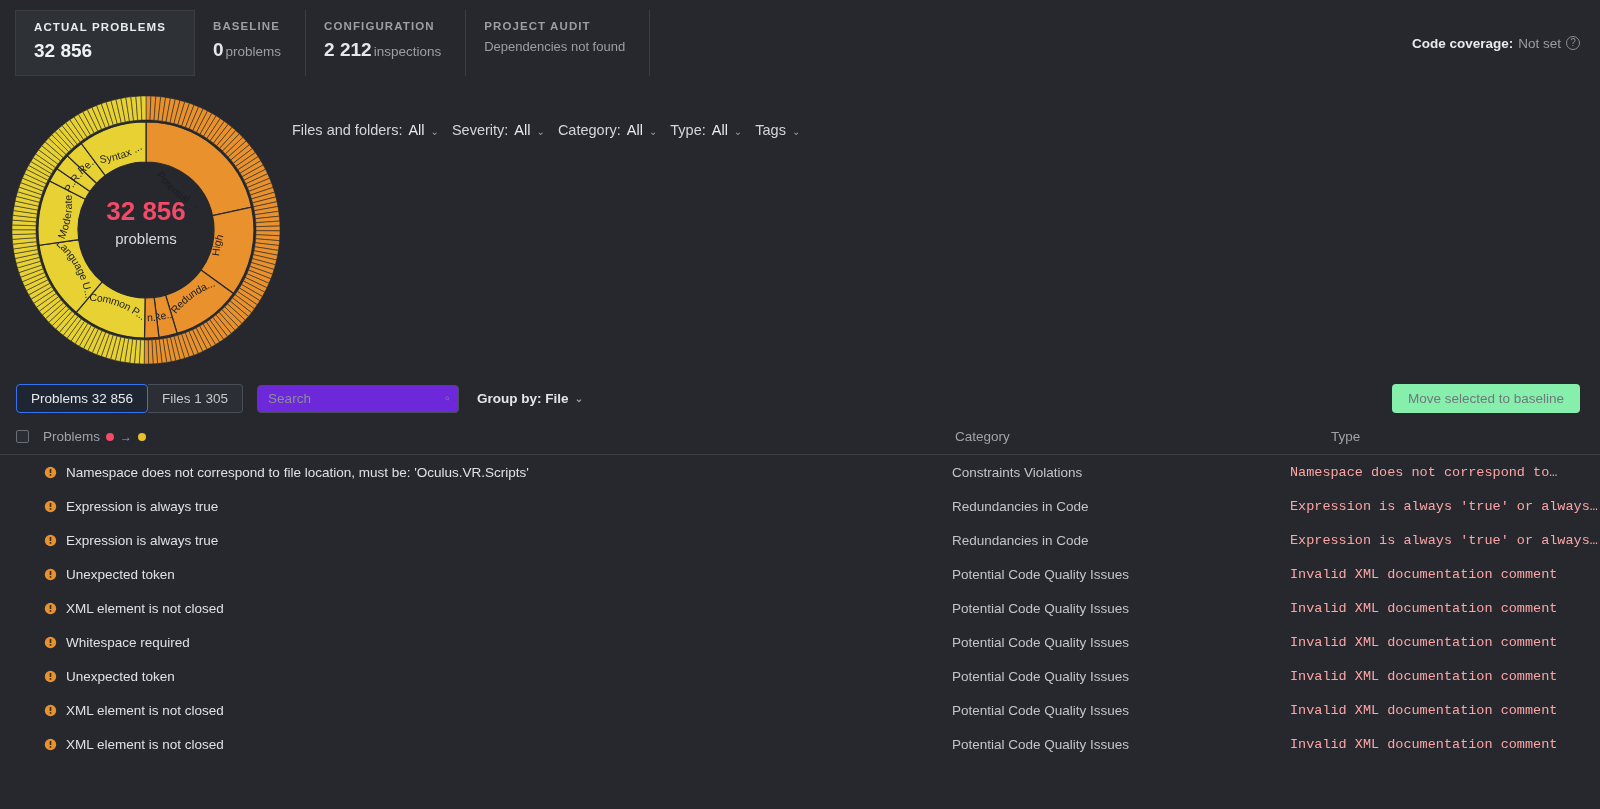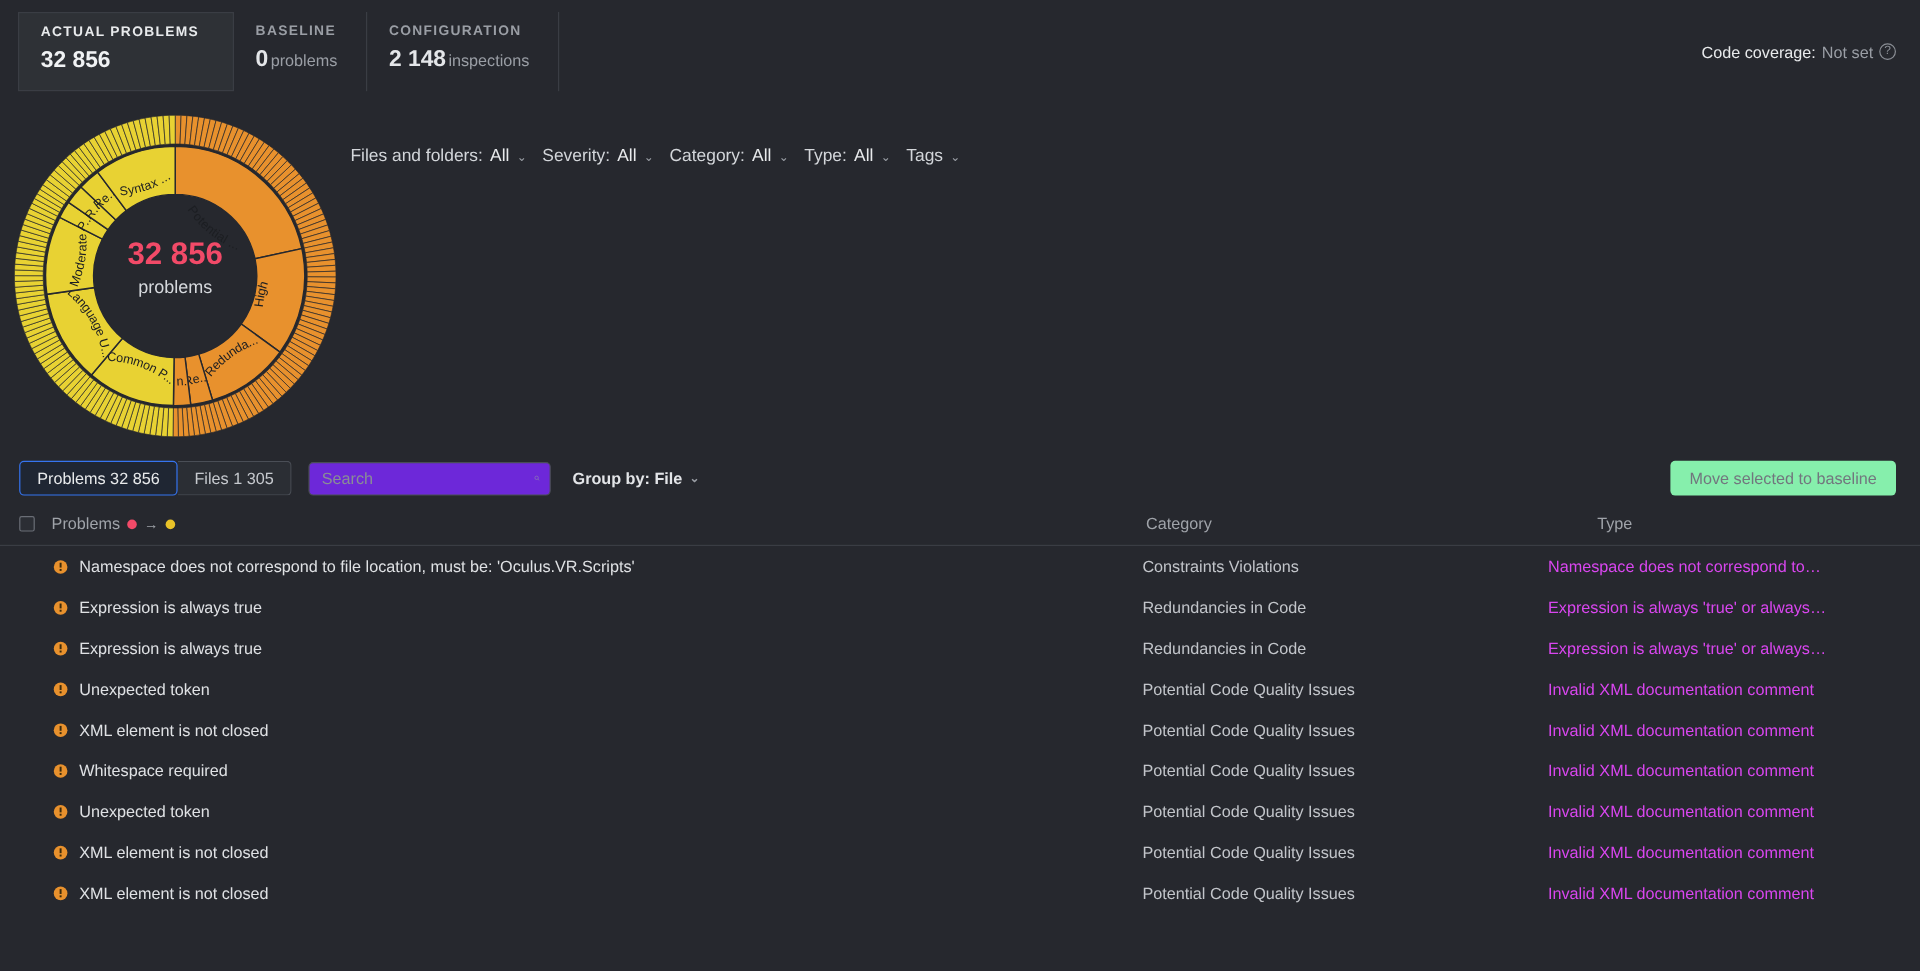--- a/index.html
+++ b/index.html
@@ -33,21 +33,21 @@
   .card.first .card-title { color: #e8eaec; }
   .card-value { font-size: 19px; font-weight: 700; color: #e4e6e9; white-space: nowrap; }
   .card.first .card-value { color: #f0f2f4; }
   .card-value .unit { font-size: 13.5px; font-weight: 400; color: #9a9ea5; margin-left: 2px; }
   .card-sub { font-size: 13px; color: #9a9ea5; white-space: nowrap; }
 
   .coverage {
     margin-left: auto; align-self: center; padding-right: 20px;
     font-size: 13.5px; white-space: nowrap; display: flex; align-items: center; gap: 5px;
   }
-  .coverage .lbl { font-weight: 400; color: #e8eaec; margin-left: 48px; }
+  .coverage .lbl { font-weight: 700; color: #e8eaec; margin-left: 48px; }
   .coverage .val { color: #9a9ea5; }
   .qmark {
     display: inline-flex; align-items: center; justify-content: center;
     width: 14px; height: 14px; border: 1px solid #8a8e95; border-radius: 50%;
     font-size: 10px; color: #8a8e95; line-height: 1;
   }
 
   
   .mid { display: flex; padding: 8px 0 0 0; height: 300px; }
   .chart-wrap { width: 292px; display: flex; align-items: center; justify-content: center; }
@@ -119,43 +119,47 @@
   }
   .row {
     display: flex; align-items: center; height: 34px;
     position: relative; cursor: pointer; font-size: 13.5px;
   }
   .row .name {
     display: flex; align-items: center; gap: 9px;
     padding-left: 44px; color: #dfe1e4; white-space: nowrap;
   }
   .row .cat { position: absolute; left: 952px; color: #c2c5ca; white-space: nowrap; }
-  .row .typ { position: absolute; left: 1290px; color: #d946ef; white-space: nowrap; }
+  .row .typ { position: absolute; left: 1290px; color: #fca5a5; white-space: nowrap; font-family: Liberation Mono, monospace; }
   .warn-icon { flex: none; }
 </style>
 </head>
 <body>
 
 <div class="cards">
 
   <div class="card first">
     <div class="card-title">ACTUAL PROBLEMS</div>
     <div class="card-value"><span>32 856</span></div>
   </div>
 
   <div class="card">
     <div class="card-title">BASELINE</div>
     <div class="card-value"><span>0</span><span class="unit">problems</span></div>
   </div>
 
   <div class="card">
     <div class="card-title">CONFIGURATION</div>
-    <div class="card-value"><span>2 148</span><span class="unit">inspections</span></div>
-  </div>
-
+    <div class="card-value"><span>2 212</span><span class="unit">inspections</span></div>
+  </div>
+
+  <div class="card">
+    <div class="card-title">PROJECT AUDIT</div>
+    <div class="card-sub">Dependencies not found</div>
+  </div>
 
   <div class="coverage">
     <span class="lbl">Code coverage:</span>
     <span class="val">Not set</span>
     <span class="qmark">?</span>
   </div>
 </div>
 
 <div class="mid">
 

